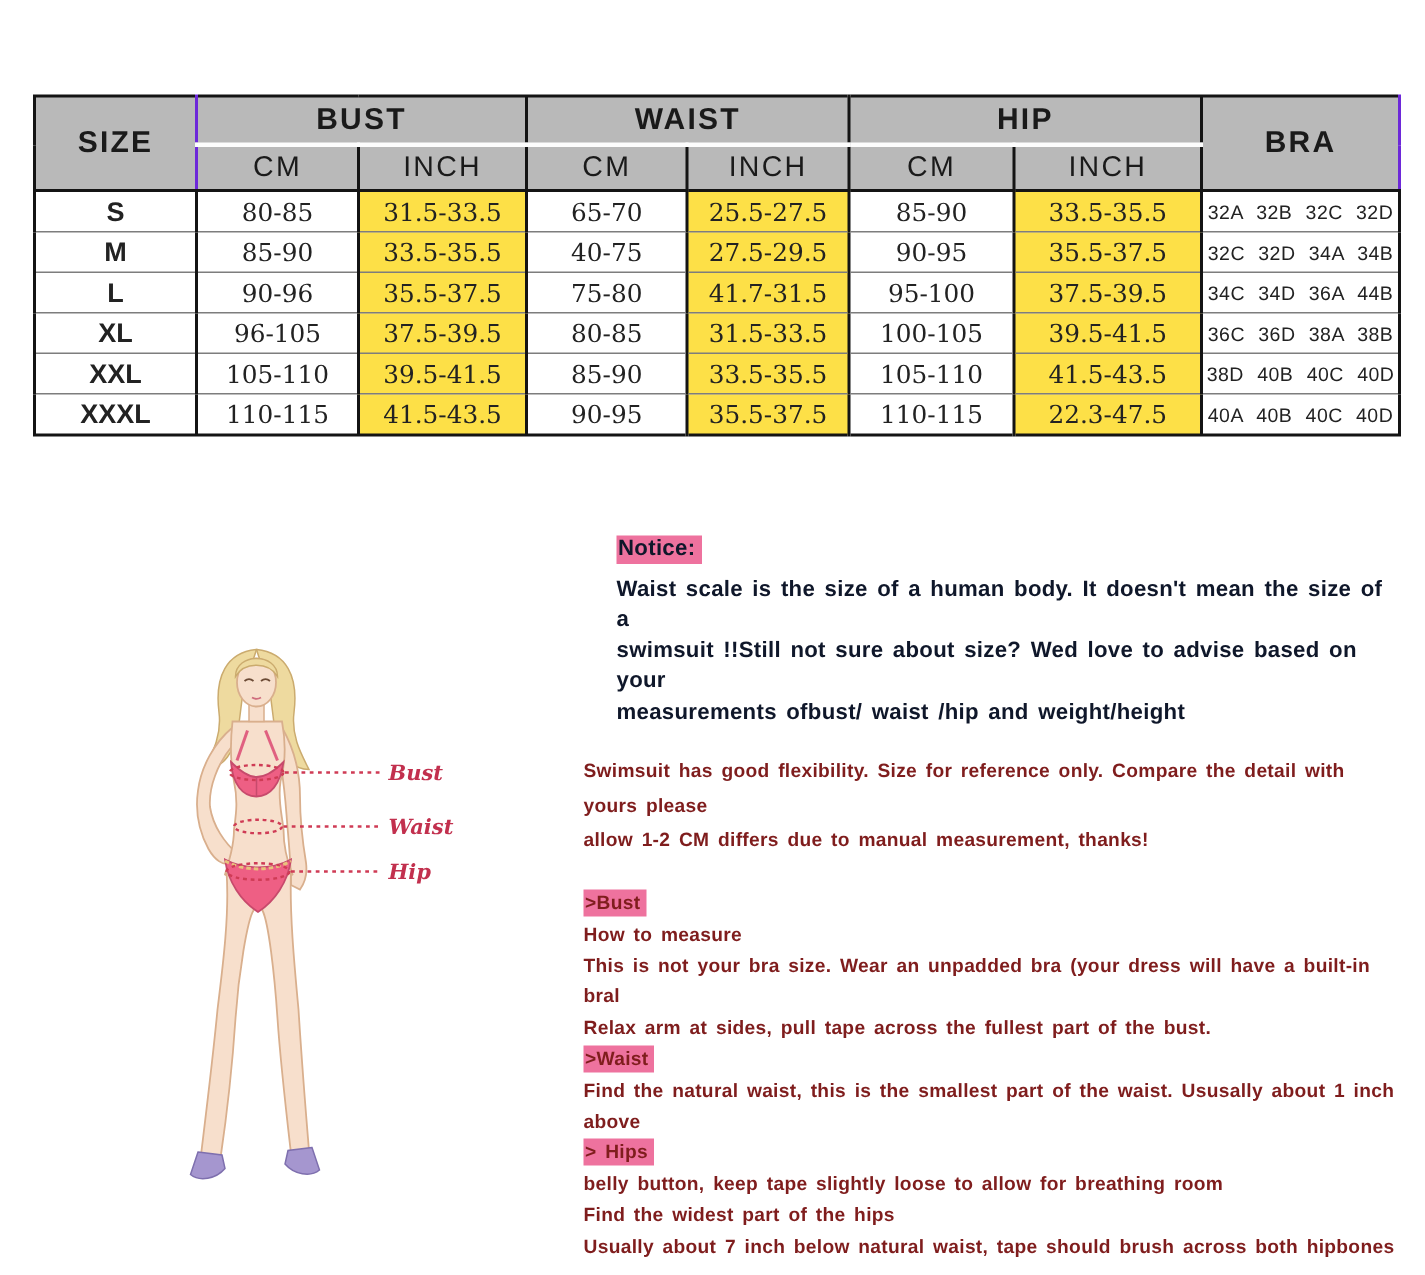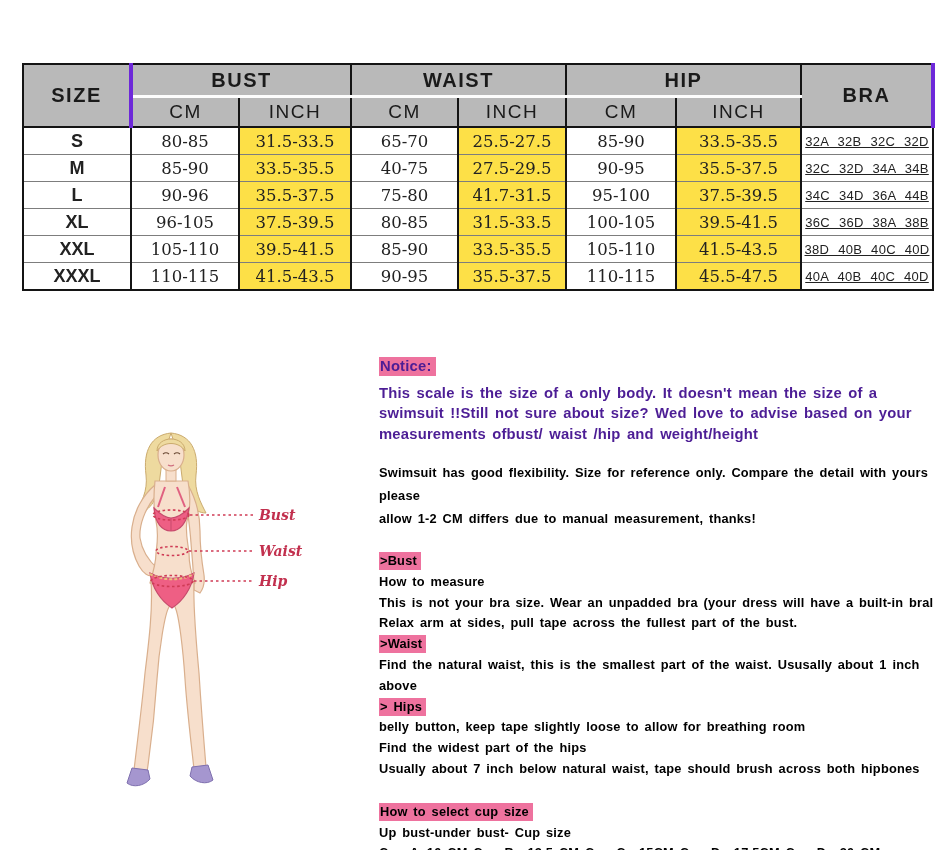--- a/index.html
+++ b/index.html
@@ -11,45 +11,45 @@
   .size-table-wrap{position:absolute;left:22px;top:63px;}
   table.size-table{border-collapse:collapse;table-layout:fixed;width:910px;border:2px solid #141414;}
   table.size-table th,table.size-table td{text-align:center;vertical-align:middle;padding:0;}
   th.group-th{
     background:#b9b9b9;font-size:20px;font-weight:600;letter-spacing:1.5px;
     border-left:2px solid #141414;border-right:2px solid #141414;
     border-bottom:3px solid #fdfdfd;height:30px;
   }
   th.span-th{ 
     background:#b9b9b9;font-size:20px;font-weight:600;letter-spacing:1.5px;
-    border-left:2px solid #141414;border-right:4px solid #6d28d9;
+    border-left:2px solid #141414;border-right:2px solid #6d28d9;
     border-bottom:2px solid #141414;
   }
   th.sub-th{
     background:#b9b9b9;font-size:19px;font-weight:400;letter-spacing:1.5px;
     border-left:2px solid #141414;border-right:2px solid #141414;
     border-top:3px solid #fdfdfd;border-bottom:2px solid #141414;height:28px;
   }
   td.cell{
     height:26px;
     border-top:1px solid #7d7d7d;border-bottom:1px solid #7d7d7d;
     border-left:2px solid #141414;border-right:2px solid #141414;
     font-family:"DejaVu Serif","Liberation Serif",serif;font-size:16.5px;color:#222;
     background:#ffffff;
   }
   td.size-cell{font-family:"Liberation Sans",sans-serif;font-weight:700;font-size:18px;}
   td.inch-cell{background:#fde047;}
-  td.bra-cell{font-family:"Liberation Sans",sans-serif;font-size:13px;word-spacing:5px;letter-spacing:0.3px;text-decoration:underline;}
+  td.bra-cell{font-family:"Liberation Sans",sans-serif;font-size:13px;word-spacing:5px;letter-spacing:0.3px;}
   
   .figure-wrap{position:absolute;left:103px;top:423px;width:300px;height:410px;}
   
   .text-col{position:absolute;left:379px;top:356px;width:556px;}
   .hl{background:#ee729e;padding:1px 4px 2px 1px;}
-  .t-lg{font-size:14.8px;font-weight:700;line-height:20.5px;letter-spacing:0.2px;word-spacing:2px;color:#4c1d95;}
-  .t-md{font-size:12.8px;font-weight:700;line-height:20.8px;letter-spacing:0.2px;word-spacing:2px;color:#000000;}
+  .t-lg{font-size:14.8px;font-weight:700;line-height:20.5px;letter-spacing:0.2px;word-spacing:2px;color:#0f172a;margin-left:32px;}
+  .t-md{font-size:12.8px;font-weight:700;line-height:20.8px;letter-spacing:0.2px;word-spacing:2px;color:#7f1d1d;margin-left:10px;}
   .para2{margin-top:17px;}
   .para2 .line{line-height:23px;}
   .measure{margin-top:21px;}
   .cup{margin-top:22px;}
   .mt6{margin-top:6px;}
 </style>
 </head>
 <body>
 
 <div class="size-table-wrap">
@@ -130,21 +130,21 @@
       <td class="cell inch-cell">41.5-43.5</td>
       <td class="cell bra-cell">38D 40B 40C 40D</td>
     </tr>
     <tr>
       <td class="cell size-cell">XXXL</td>
       <td class="cell">110-115</td>
       <td class="cell inch-cell">41.5-43.5</td>
       <td class="cell">90-95</td>
       <td class="cell inch-cell">35.5-37.5</td>
       <td class="cell">110-115</td>
-      <td class="cell inch-cell">45.5-47.5</td>
+      <td class="cell inch-cell">22.3-47.5</td>
       <td class="cell bra-cell">40A 40B 40C 40D</td>
     </tr>
   </tbody>
     </table>
 </div>
 
 <div class="figure-wrap">
   <svg width="300" height="410" viewBox="0 0 300 410" xmlns="http://www.w3.org/2000/svg">
 
     <g>
@@ -204,21 +204,21 @@
     </g>
     <text x="156" y="163" font-family="DejaVu Serif, serif" font-style="italic" font-weight="bold" font-size="14" fill="#c2304e">Hip</text>
   </svg>
 </div>
 
 <div class="text-col">
 
   <div class="t-lg">
     <span class="hl">Notice:</span>
     <div class="mt6">
-      <div>This scale is the size of a only body. It doesn't mean the size of a</div>
+      <div>Waist scale is the size of a human body. It doesn't mean the size of a</div>
       <div>swimsuit !!Still not sure about size? Wed love to advise based on your</div>
       <div>measurements ofbust/ waist /hip and weight/height</div>
     </div>
   </div>
 
   <div class="t-md para2">
     <div class="line">Swimsuit has good flexibility. Size for reference only. Compare the detail with yours please</div>
     <div class="line">allow 1-2 CM differs due to manual measurement, thanks!</div>
   </div>
 

